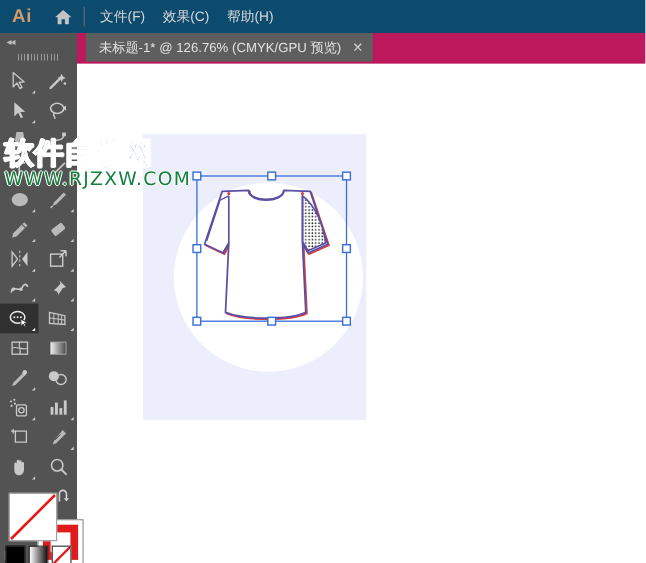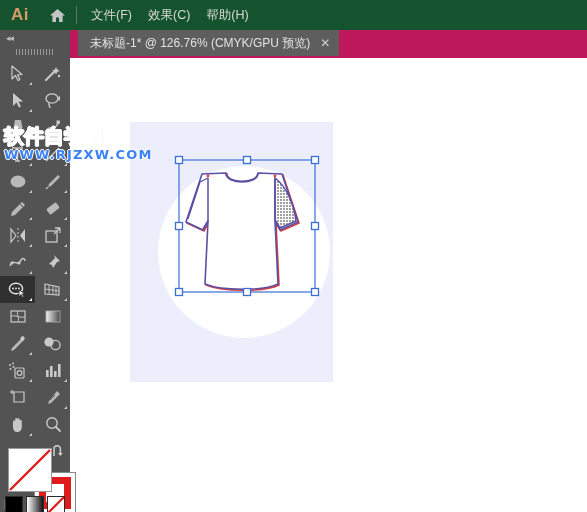--- a/index.html
+++ b/index.html
@@ -7,21 +7,21 @@
     width:587px;height:512px;overflow:hidden;
     background:#ffffff;
     font-family:"Liberation Sans","DejaVu Sans",sans-serif;
     -webkit-font-smoothing:antialiased;
   }
   #app{position:relative;width:587px;height:512px;overflow:hidden;background:#ffffff;}
 
   
   .menubar{
     position:absolute;left:0;top:0;width:587px;height:30px;
-    background:#14532d;display:flex;align-items:center;
+    background:#0c4a6e;display:flex;align-items:center;
   }
   .ai-logo{
     width:40px;height:30px;display:flex;align-items:center;justify-content:center;
     color:#d59a6a;font-size:17px;font-weight:bold;letter-spacing:.5px;
     font-family:"Liberation Sans",sans-serif;
   }
   .home-btn{width:34px;height:30px;display:flex;align-items:center;justify-content:center;}
   .home-btn svg{display:block;}
   .mb-sep{width:1px;height:18px;background:#6e6e6e;margin:0 6px 0 2px;}
   .menu-items{display:flex;align-items:center;height:30px;}
@@ -117,28 +117,28 @@
     background:#ffffff;border-radius:50%;
   }
   .artwork{position:absolute;left:100px;top:100px;}
 
   
   .watermark{
     position:absolute;left:4px;top:126px;width:150px;
     pointer-events:none;user-select:none;
   }
   .wm-top{
-    font-size:20px;font-weight:bold;color:#1565c0;
+    font-size:27px;font-weight:bold;color:#1565c0;
     letter-spacing:0px;line-height:1;
     -webkit-text-stroke:1px #ffffff;
     text-shadow:0 1px 0 #ffffff,1px 0 0 #ffffff,0 -1px 0 #ffffff,-1px 0 0 #ffffff;
     font-family:"DejaVu Sans",sans-serif;
   }
   .wm-bot{
-    font-size:13px;font-weight:bold;color:#3b82f6;letter-spacing:1.2px;
+    font-size:17px;font-weight:normal;color:#15803d;letter-spacing:1.2px;
     line-height:1;margin-top:2px;
     text-shadow:0 1px 0 #ffffff,1px 0 0 #ffffff,0 -1px 0 #ffffff,-1px 0 0 #ffffff;
     font-family:"DejaVu Sans",sans-serif;
   }
 </style>
 </head>
 <body>
 
 <div id="app">
 

